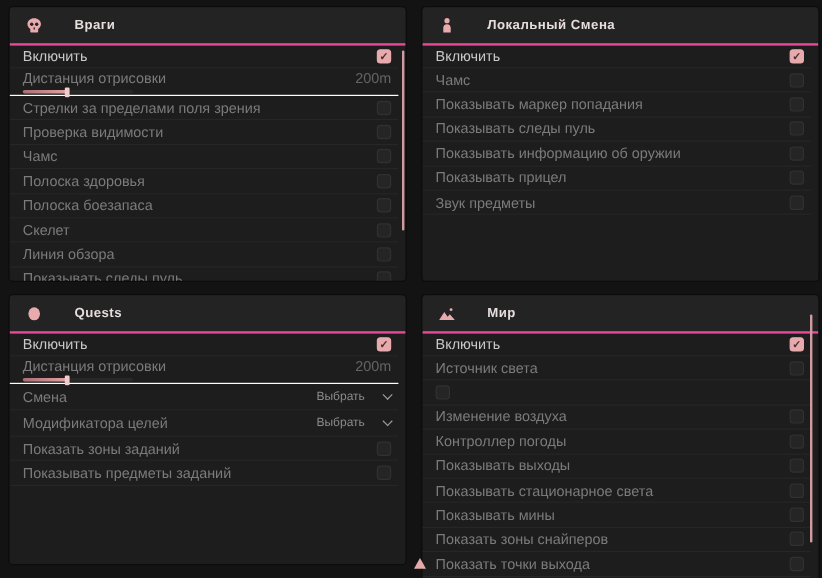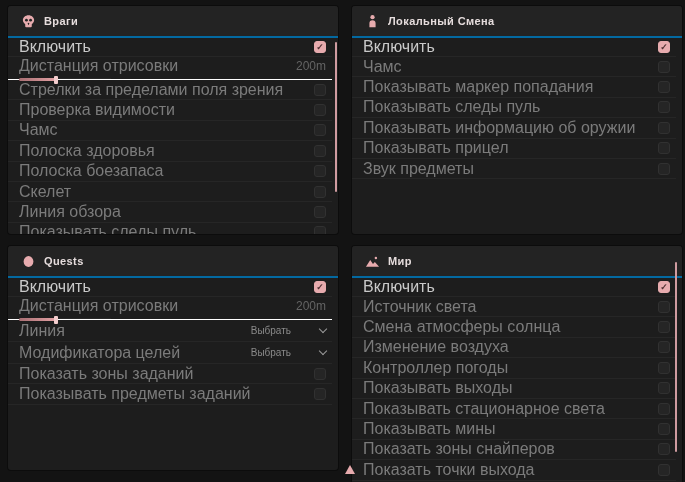--- a/index.html
+++ b/index.html
@@ -11,36 +11,36 @@
   }
   .panel{
     position:absolute;width:330px;background:#1d1d1d;border-radius:3px;
     overflow:hidden;box-shadow:0 0 0 1px #0c0c0c;
   }
   #panel-enemies{left:8px;top:6px;height:228px;}
   #panel-localplayer{left:352px;top:6px;height:228px;}
   #panel-quests{left:8px;top:246px;height:224px;}
   #panel-world{left:352px;top:246px;height:288px;}
   .phead{
-    height:30px;display:flex;align-items:center;gap:8px;
-    padding:0 13px;background:#232323;border-bottom:2px solid #0369a1;
+    height:30px;display:flex;align-items:center;gap:26px;
+    padding:0 13px;background:#232323;border-bottom:2px solid #ec4899;
   }
   .phead .icon{width:15px;height:15px;display:inline-flex;}
   .phead .icon svg{width:15px;height:15px;}
   .ptitle{
     color:#e6dddd;font-size:11px;font-weight:bold;letter-spacing:.4px;
   }
   .rows{display:flex;flex-direction:column;}
   .row{
     display:flex;align-items:center;justify-content:space-between;
     height:19.4px;flex:none;margin:0 6px 0 0;padding:0 6px 0 11px;
     border-bottom:1px solid #262626;
   }
   .row-first{height:18px;}
-  .lbl{color:#7b7b7b;font-size:16px;white-space:nowrap;}
+  .lbl{color:#7b7b7b;font-size:12px;white-space:nowrap;}
   .row-first .lbl{color:#c9c9c9;}
   .cb{
     width:12px;height:12px;border-radius:3px;flex:none;
     background:#252525;border:1px solid #313131;box-sizing:border-box;
     display:flex;align-items:center;justify-content:center;
   }
   .cb.checked{background:#e7abae;border-color:#e7abae;}
   .cb .tick{display:none;color:#4e2f31;font-size:9px;font-weight:bold;line-height:1;}
   .cb.checked .tick{display:block;}
   
@@ -57,21 +57,21 @@
   }
   .sfill{
     position:absolute;left:0;top:0;height:3px;border-radius:2px;
     background:linear-gradient(90deg,#a96f73,#e2a1a4);
   }
   .shandle{
     position:absolute;top:-2.5px;width:4px;height:8px;border-radius:1px;
     background:#f2cccd;
   }
   
-  .selrow-right{display:flex;align-items:center;gap:29px;}
+  .selrow-right{display:flex;align-items:center;gap:16px;}
   .selval{color:#8a8a8a;font-size:10px;}
   .chev{
     width:5px;height:5px;border-right:1.4px solid #9a9a9a;border-bottom:1.4px solid #9a9a9a;
     transform:rotate(45deg);margin-top:-3px;
   }
   .scrollbar{
     position:absolute;width:2px;background:#cf9ba0;border-radius:2px;
   }
   #sb-enemies{right:1px;top:36px;height:150px;}
   #sb-world{right:5px;top:16px;height:190px;}
@@ -213,21 +213,21 @@
         <div class="sline">
           <span class="lbl">Дистанция отрисовки</span>
           <span class="val">200m</span>
         </div>
         <div class="strack">
           <div class="sfill" style="width: 40%;"></div>
           <div class="shandle" style="left: calc(40% - 2px);"></div>
         </div>
       </div>
       <div class="row" style="height: 21px;">
-        <span class="lbl">Линия</span>
+        <span class="lbl">Смена</span>
         <span class="selrow-right">
           <span class="selval">Выбрать</span>
           <span class="chev"></span>
         </span>
       </div>
       <div class="row" style="height: 21px;">
         <span class="lbl">Модификатора целей</span>
         <span class="selrow-right">
           <span class="selval">Выбрать</span>
           <span class="chev"></span>
@@ -259,21 +259,20 @@
         <span class="lbl">Включить</span>
         <span class="cb checked">
           <span class="tick">✓</span>
         </span>
       </div>
       <div class="row">
         <span class="lbl">Источник света</span>
         <span class="cb"></span>
       </div>
       <div class="row">
-        <span class="lbl">Смена атмосферы солнца</span>
         <span class="cb"></span>
       </div>
       <div class="row">
         <span class="lbl">Изменение воздуха</span>
         <span class="cb"></span>
       </div>
       <div class="row">
         <span class="lbl">Контроллер погоды</span>
         <span class="cb"></span>
       </div>

